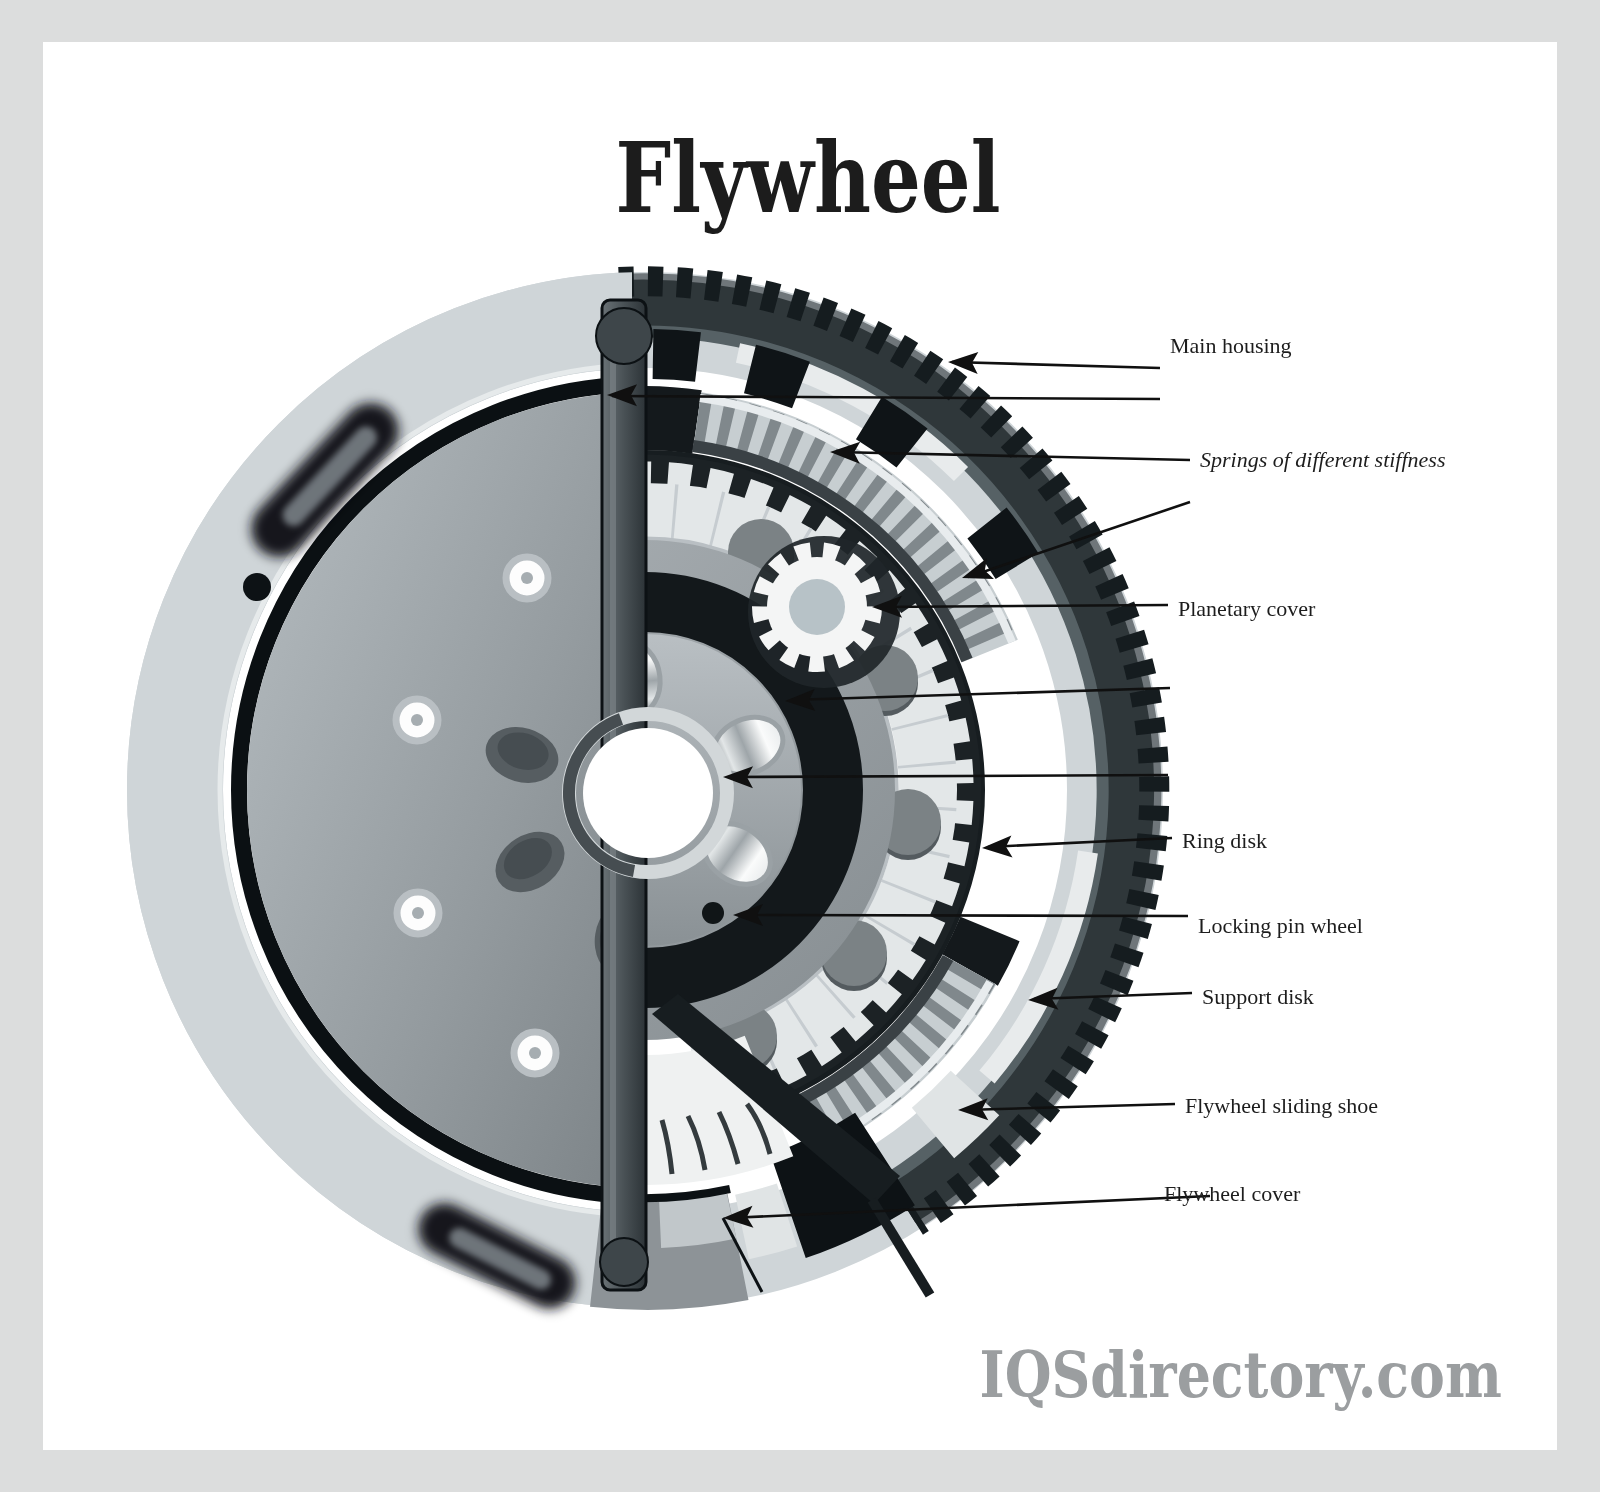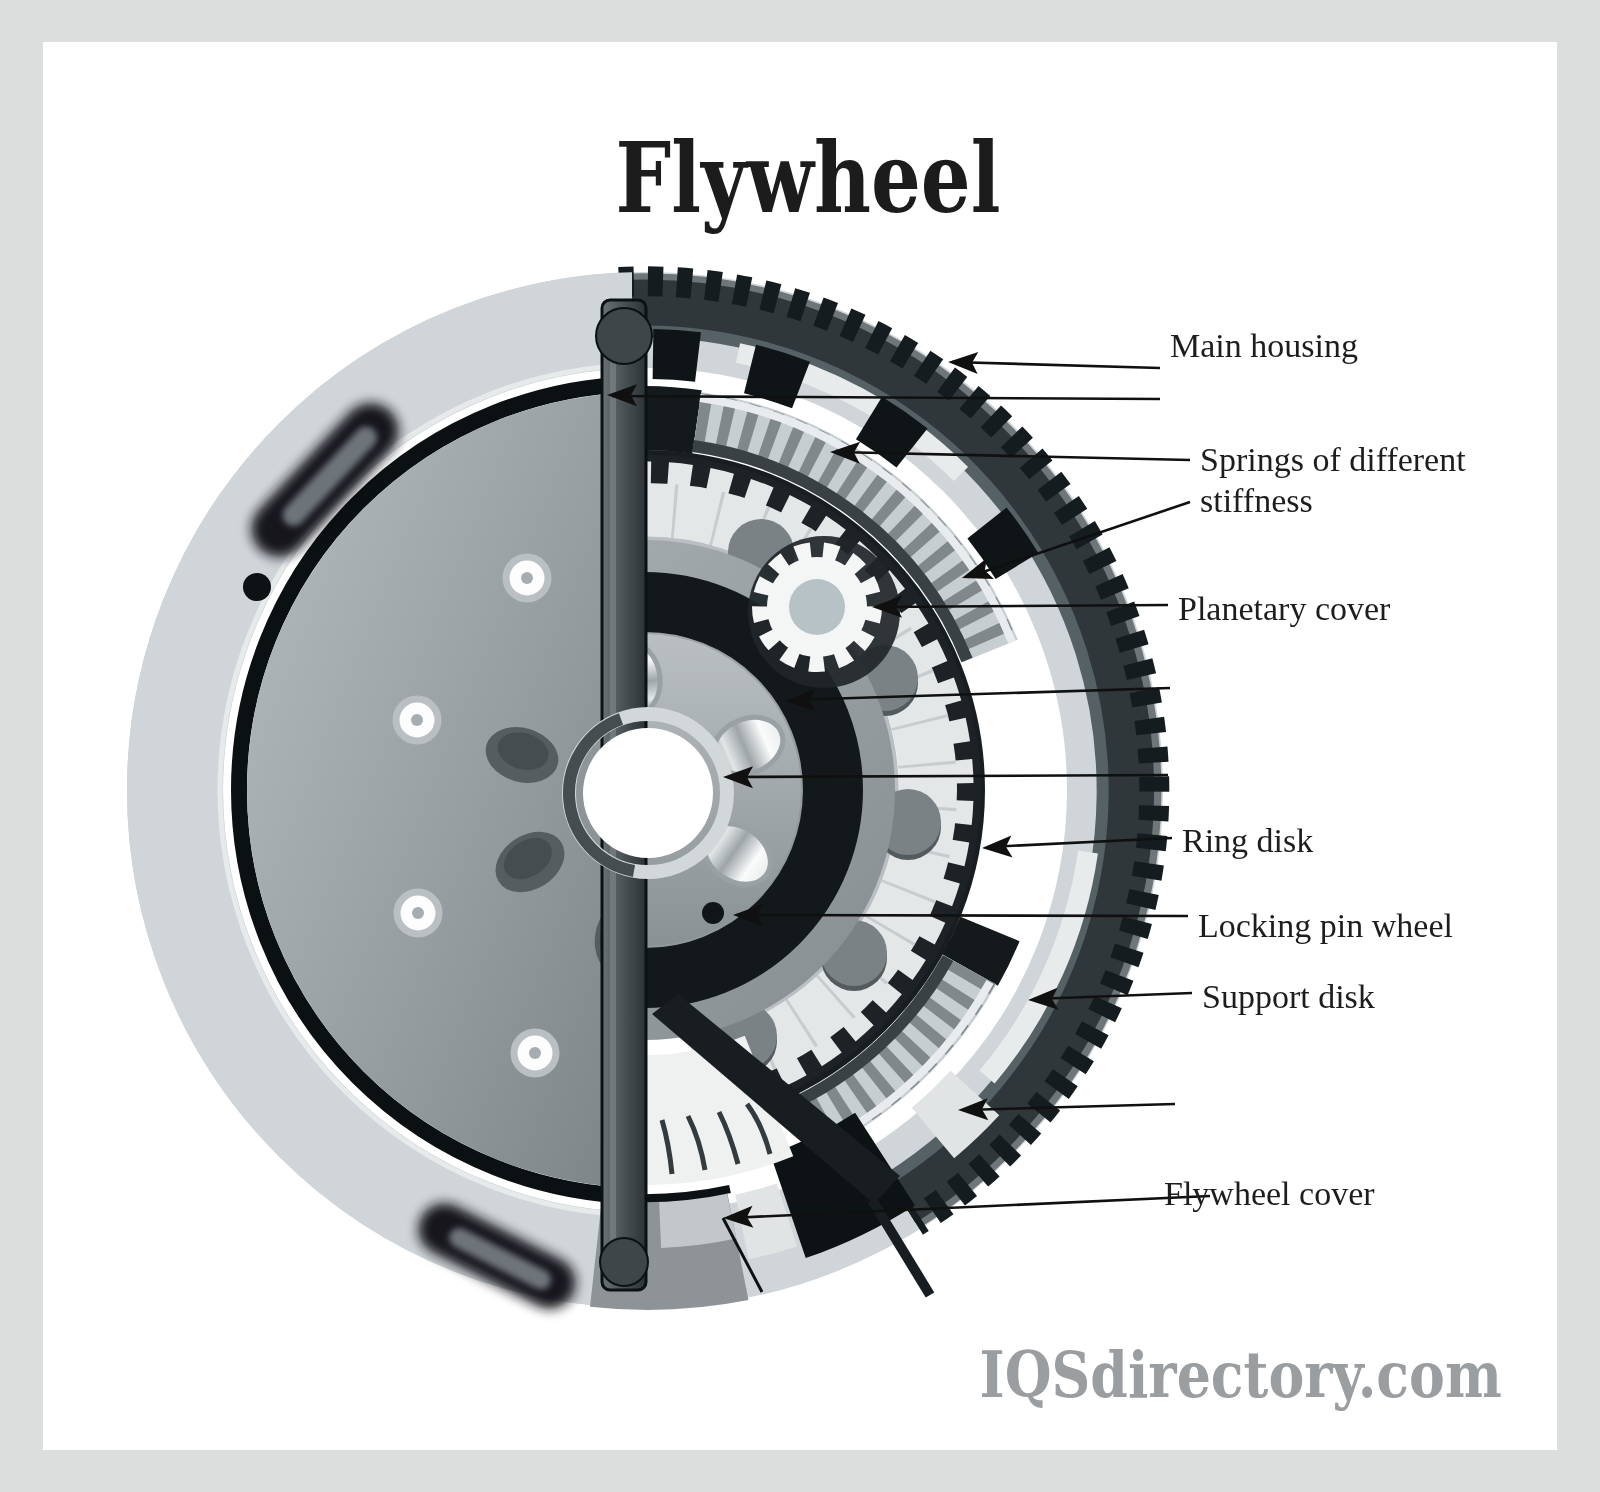--- a/index.html
+++ b/index.html
@@ -22,25 +22,25 @@
   }
   .watermark{
     right:55px;bottom:38px;
     font-family:"DejaVu Serif", serif;font-weight:bold;
     font-size:64px;color:#9b9ea0;
     transform:scaleX(.84);transform-origin:100% 50%;
     white-space:nowrap;
   }
   .lbl{
     position:absolute;
-    font-size:34px;line-height:41px;color:#1d1d1d;
+    font-size:22px;line-height:41px;color:#1d1d1d;
     font-family:"Liberation Serif", serif;
     white-space:nowrap;
   }
-  .lbl.wrap{white-space:normal;width:330px;}
+  .lbl.wrap{white-space:normal;width:330px;font-style:italic;}
   svg{position:absolute;left:0;top:0;}
 </style>
 </head>
 <body>
 
 <div class="content">
 
   <div class="abs title">Flywheel</div>
 
   <svg width="1557" height="1408" viewBox="43 42 1557 1408">
@@ -294,16 +294,17 @@
       <path d="M0,0 L30,-11 L24,0 L30,11 Z" transform="translate(723,1218) rotate(-2.6)"></path>
     </g>
   </svg>
 
   <div class="lbl" style="left:1127px;top:283px">Main housing</div>
   <div class="lbl wrap" style="left:1157px;top:397px">Springs of different stiffness</div>
   <div class="lbl" style="left:1135px;top:546px">Planetary cover</div>
   <div class="lbl" style="left:1139px;top:778px">Ring disk</div>
   <div class="lbl" style="left:1155px;top:863px">Locking pin wheel</div>
   <div class="lbl" style="left:1159px;top:934px">Support disk</div>
+  <div class="lbl" style="left:1142px;top:1043px">Flywheel sliding shoe</div>
   <div class="lbl" style="left:1121px;top:1131px">Flywheel cover</div>
 
   <div class="abs watermark">IQSdirectory.com</div>
 </div>
 
 </body></html>

